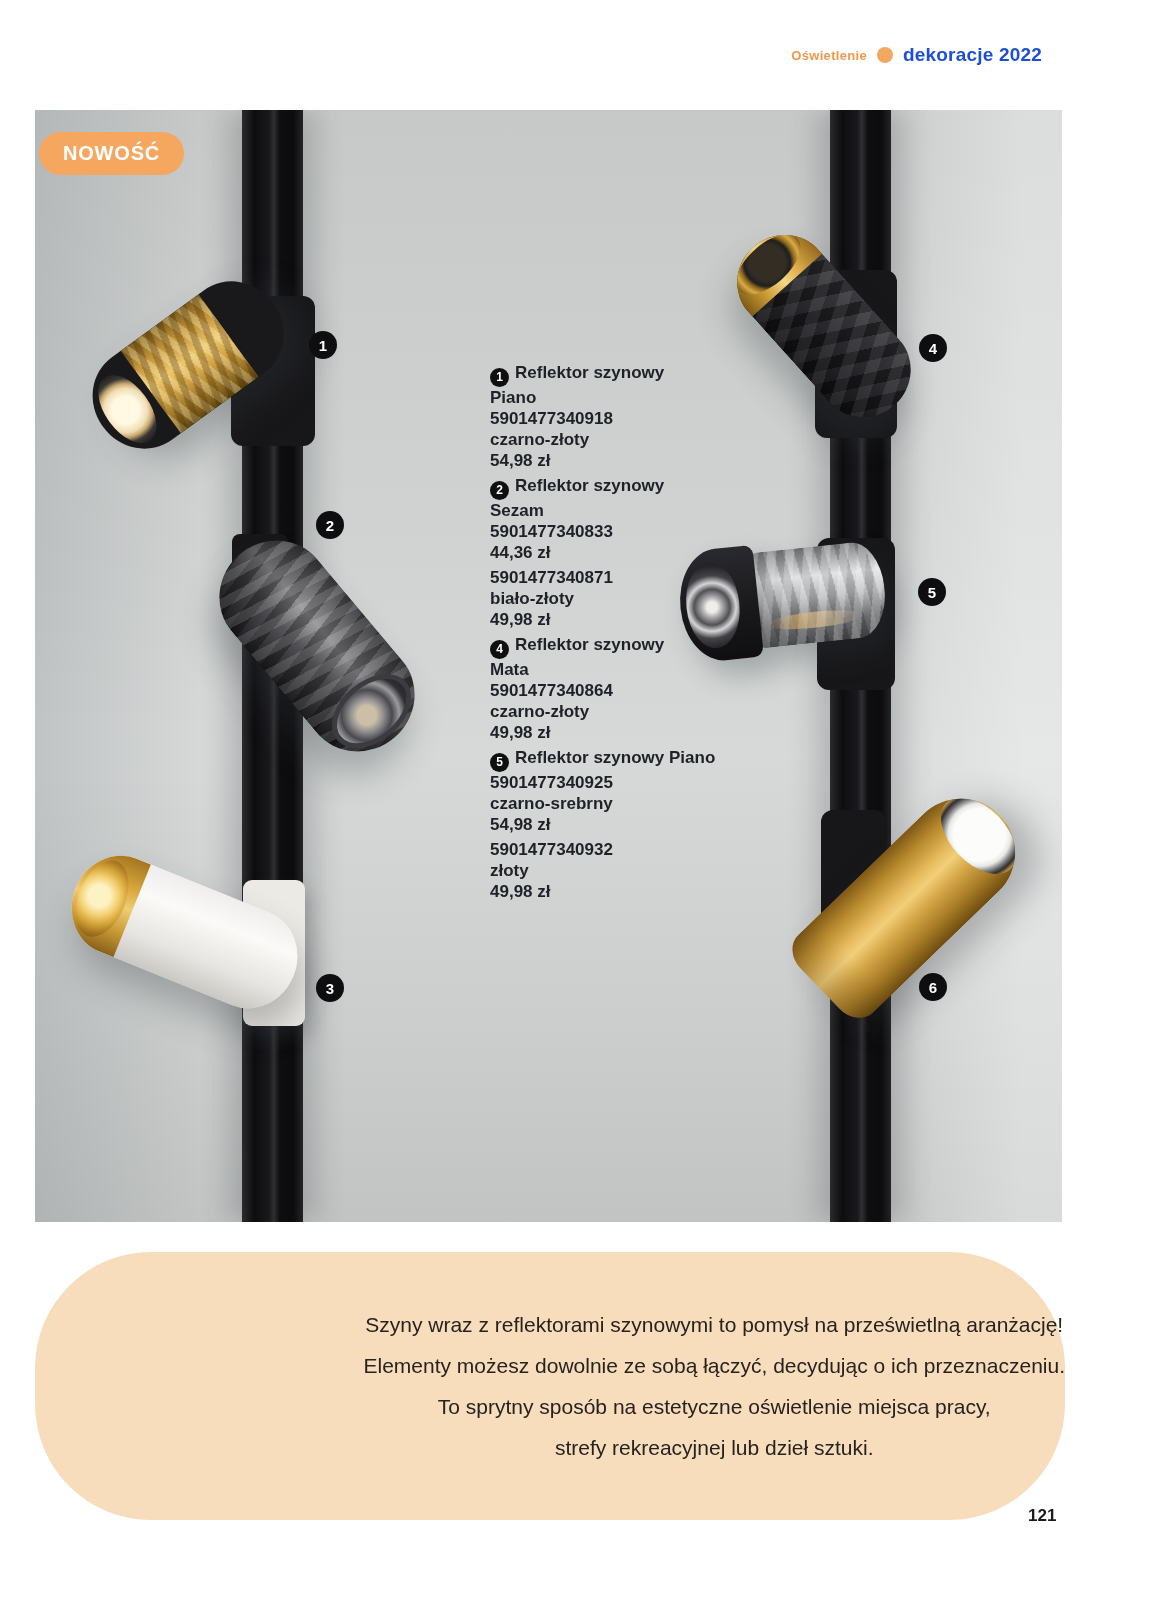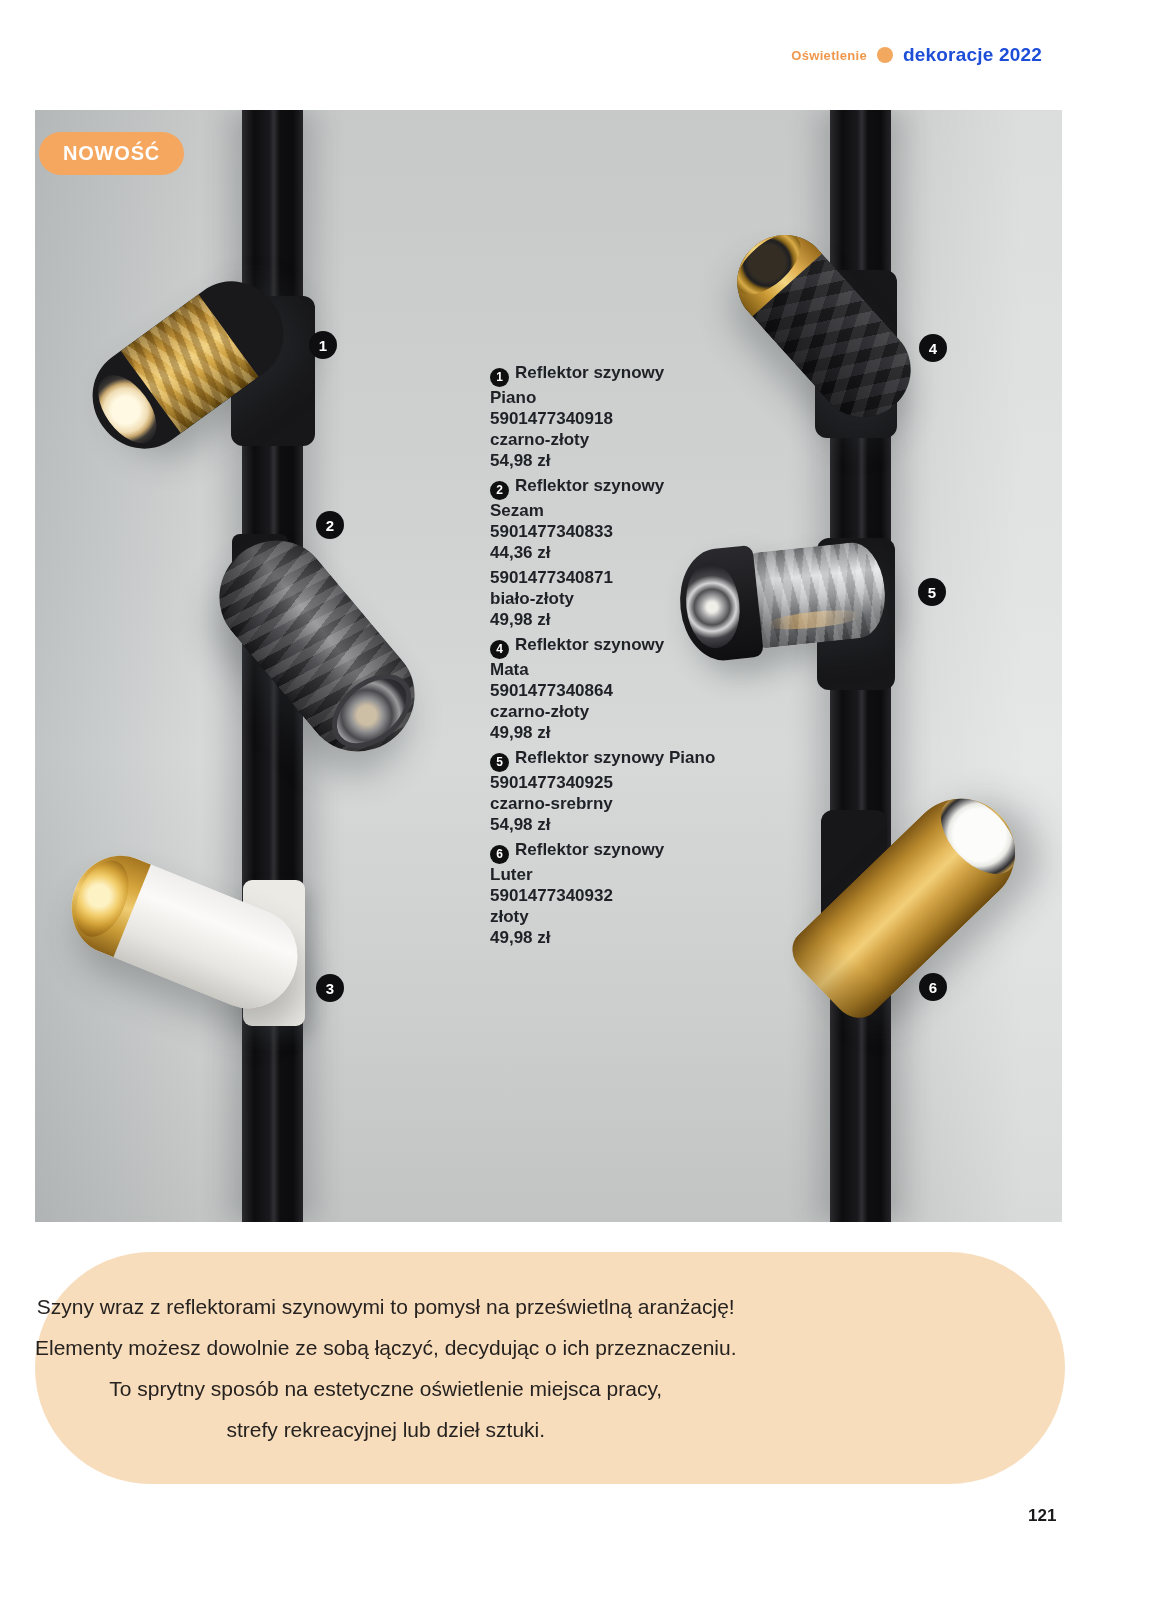--- a/index.html
+++ b/index.html
@@ -130,22 +130,22 @@
   .product-list { position:absolute; z-index:5; left:415px; top:252px; width:272px;margin-left:40px; }
   .prod { margin-bottom:4px; color:#1e2126; font-size:17px; line-height:21px; }
   .prod .num { display:inline-flex; width:19px; height:19px; border-radius:50%; background:#0f0f10;
     color:#fff; font-size:12px; font-weight:700; align-items:center; justify-content:center;
     margin-right:6px; vertical-align:-3px; }
   .prod .title-text { font-weight:700; white-space:pre-line; }
   .prod .ean, .prod .variant { font-weight:700; }
   .prod .price { font-weight:700; }
 
   
-  .info-box { position:absolute; left:35px; top:1252px; width:1030px; height:232px;
-    background:#f8ddbc; border-radius:116px; display:flex; align-items:center; justify-content:flex-start; }
+  .info-box { position:absolute; left:35px; top:1252px; width:1030px; height:268px;
+    background:#f8ddbc; border-radius:116px; display:flex; align-items:center; justify-content:flex-end; }
   .info-text { text-align:center; color:#262220; font-size:21px; line-height:41px; white-space:pre-line; }
 
   
   .page-number { position:absolute; left:1028px; top:1506px; color:#1a1a1c; font-size:17px; font-weight:700; }
 </style>
 </head>
 <body>
 
 <div class="header">
   <span class="hdr-section">Oświetlenie</span>
@@ -238,22 +238,20 @@
     </div>
 
     <div class="prod">
       <div><span class="num">5</span><span class="title-text">Reflektor szynowy Piano</span></div>
       <div class="ean">5901477340925</div>
       <div class="variant">czarno-srebrny</div>
       <div class="price">54,98 zł</div>
     </div>
 
     <div class="prod">
-      <div><span class="num">6</span><span class="title-text">Reflektor szynowy
-Luter</span></div>
       <div class="ean">5901477340932</div>
       <div class="variant">złoty</div>
       <div class="price">49,98 zł</div>
     </div>
 
   </div>
 </div>
 
 <div class="info-box">
   <div class="info-text">Szyny wraz z reflektorami szynowymi to pomysł na prześwietlną aranżację!

